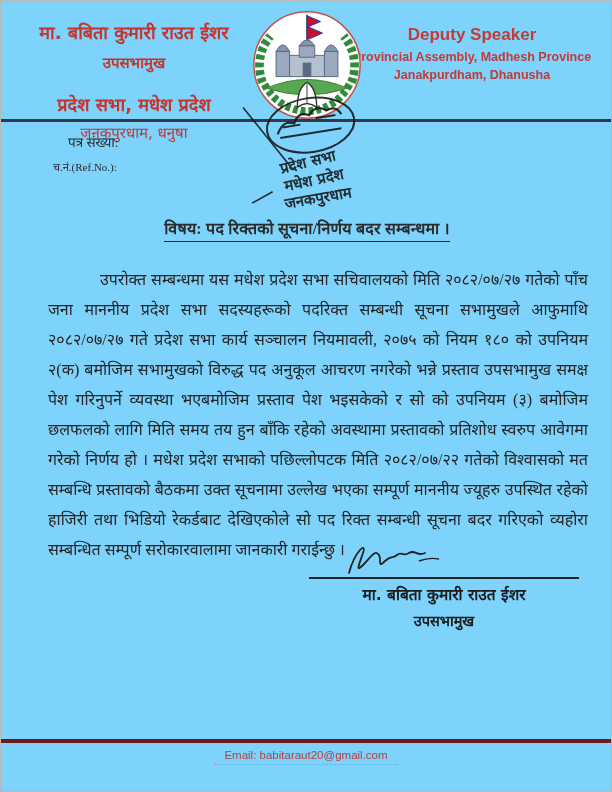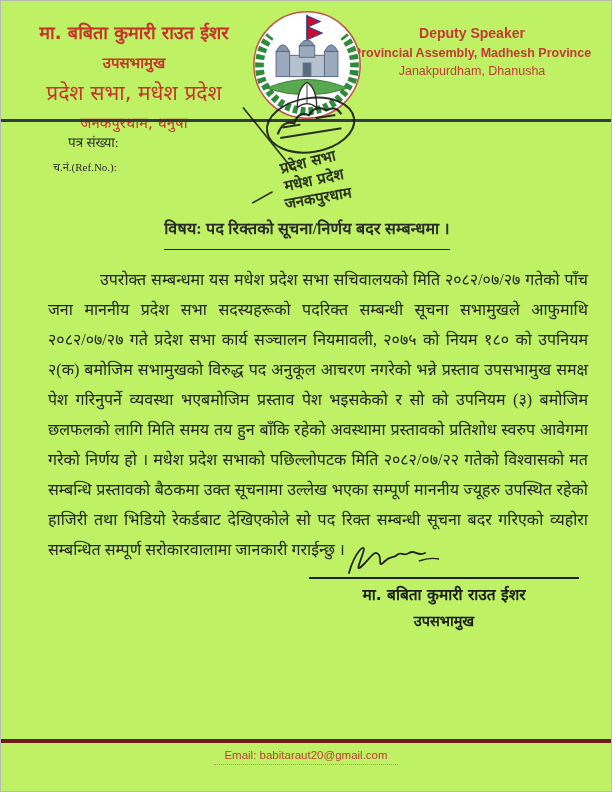--- a/index.html
+++ b/index.html
@@ -1,65 +1,65 @@
 <!DOCTYPE html>
 <html><head>
 <meta charset="utf-8">
 <style>
   html,body{margin:0;padding:0;background:#e8e8e6;}
   .page{
     position:relative;
     width:612px;height:792px;
     margin:0 auto;
-    background:#bef264;
+    background:#7dd3fc;
     border:1px solid #b9b9b5;
     box-sizing:border-box;
     overflow:hidden;
     font-family:"Liberation Serif","DejaVu Serif",serif;
     color:#2b2b2b;
   }
   
   .hdr-left{
     position:absolute;top:18px;left:18px;width:230px;
     text-align:center;color:#c6342c;
     font-family:"DejaVu Sans","Liberation Sans",sans-serif;
   }
   .hdr-left .name{font-size:18px;font-weight:bold;line-height:1.5;}
   .hdr-left .post{font-size:15px;font-weight:bold;margin-top:6px;}
-  .hdr-left .org{font-size:21px;font-weight:normal;margin-top:6px;}
+  .hdr-left .org{font-size:18px;font-weight:bold;margin-top:20px;}
   .hdr-left .place{font-size:15px;font-weight:normal;margin-top:6px;}
   .hdr-right{
     position:absolute;top:20px;left:346px;width:250px;
     text-align:center;color:#b7252b;
     font-family:"Liberation Sans","DejaVu Sans",sans-serif;
   }
   .hdr-right .name{font-size:16.5px;font-weight:bold;line-height:1.35;}
-  .hdr-right .post{font-size:14px;font-weight:bold;color:#c43a36;margin-top:4px;text-align:center;}
+  .hdr-right .post{font-size:17px;font-weight:bold;color:#c43a36;margin-top:4px;text-align:center;}
   .hdr-right .org{font-size:12.5px;font-weight:bold;color:#c43a36;margin-top:5px;}
-  .hdr-right .place{font-size:12.5px;font-weight:normal;color:#c43a36;margin-top:4px;}
+  .hdr-right .place{font-size:12.5px;font-weight:bold;color:#c43a36;margin-top:4px;}
   .hdr-rule{
     position:absolute;top:118px;left:0;width:612px;height:3px;
     background:#343a42;
   }
   .emblem{position:absolute;top:6px;left:248px;width:116px;height:116px;}
   .stamp{position:absolute;top:92px;left:232px;width:160px;height:118px;opacity:.88;}
   
   .letter-no{position:absolute;top:132px;left:52px;font-size:13.5px;margin-left:15px;}
   .ref-no{position:absolute;top:158px;left:52px;font-size:11px;}
   .date-line{
     position:absolute;top:129px;left:378px;
     background:#f2df55;
     padding:3px 10px 4px 10px;
     font-size:16px;font-weight:bold;color:#222;
   }
   
   .subject-wrap{position:absolute;top:216px;left:0;width:612px;text-align:center;}
   .subject{
     display:inline-block;font-size:16px;font-weight:bold;
-    border-bottom:1.6px solid #222;padding-bottom:10px;letter-spacing:.2px;
+    border-bottom:1.6px solid #222;padding-bottom:2px;letter-spacing:.2px;
   }
   
   .body-text{
     position:absolute;top:264px;left:47px;width:540px;
     font-size:16px;line-height:30px;text-align:justify;
     text-indent:52px;color:#262626;
   }
   
   .sig-squiggle{position:absolute;top:538px;left:332px;width:150px;height:40px;}
   .sig-rule{position:absolute;top:576px;left:308px;width:270px;height:1.5px;background:#222;}

